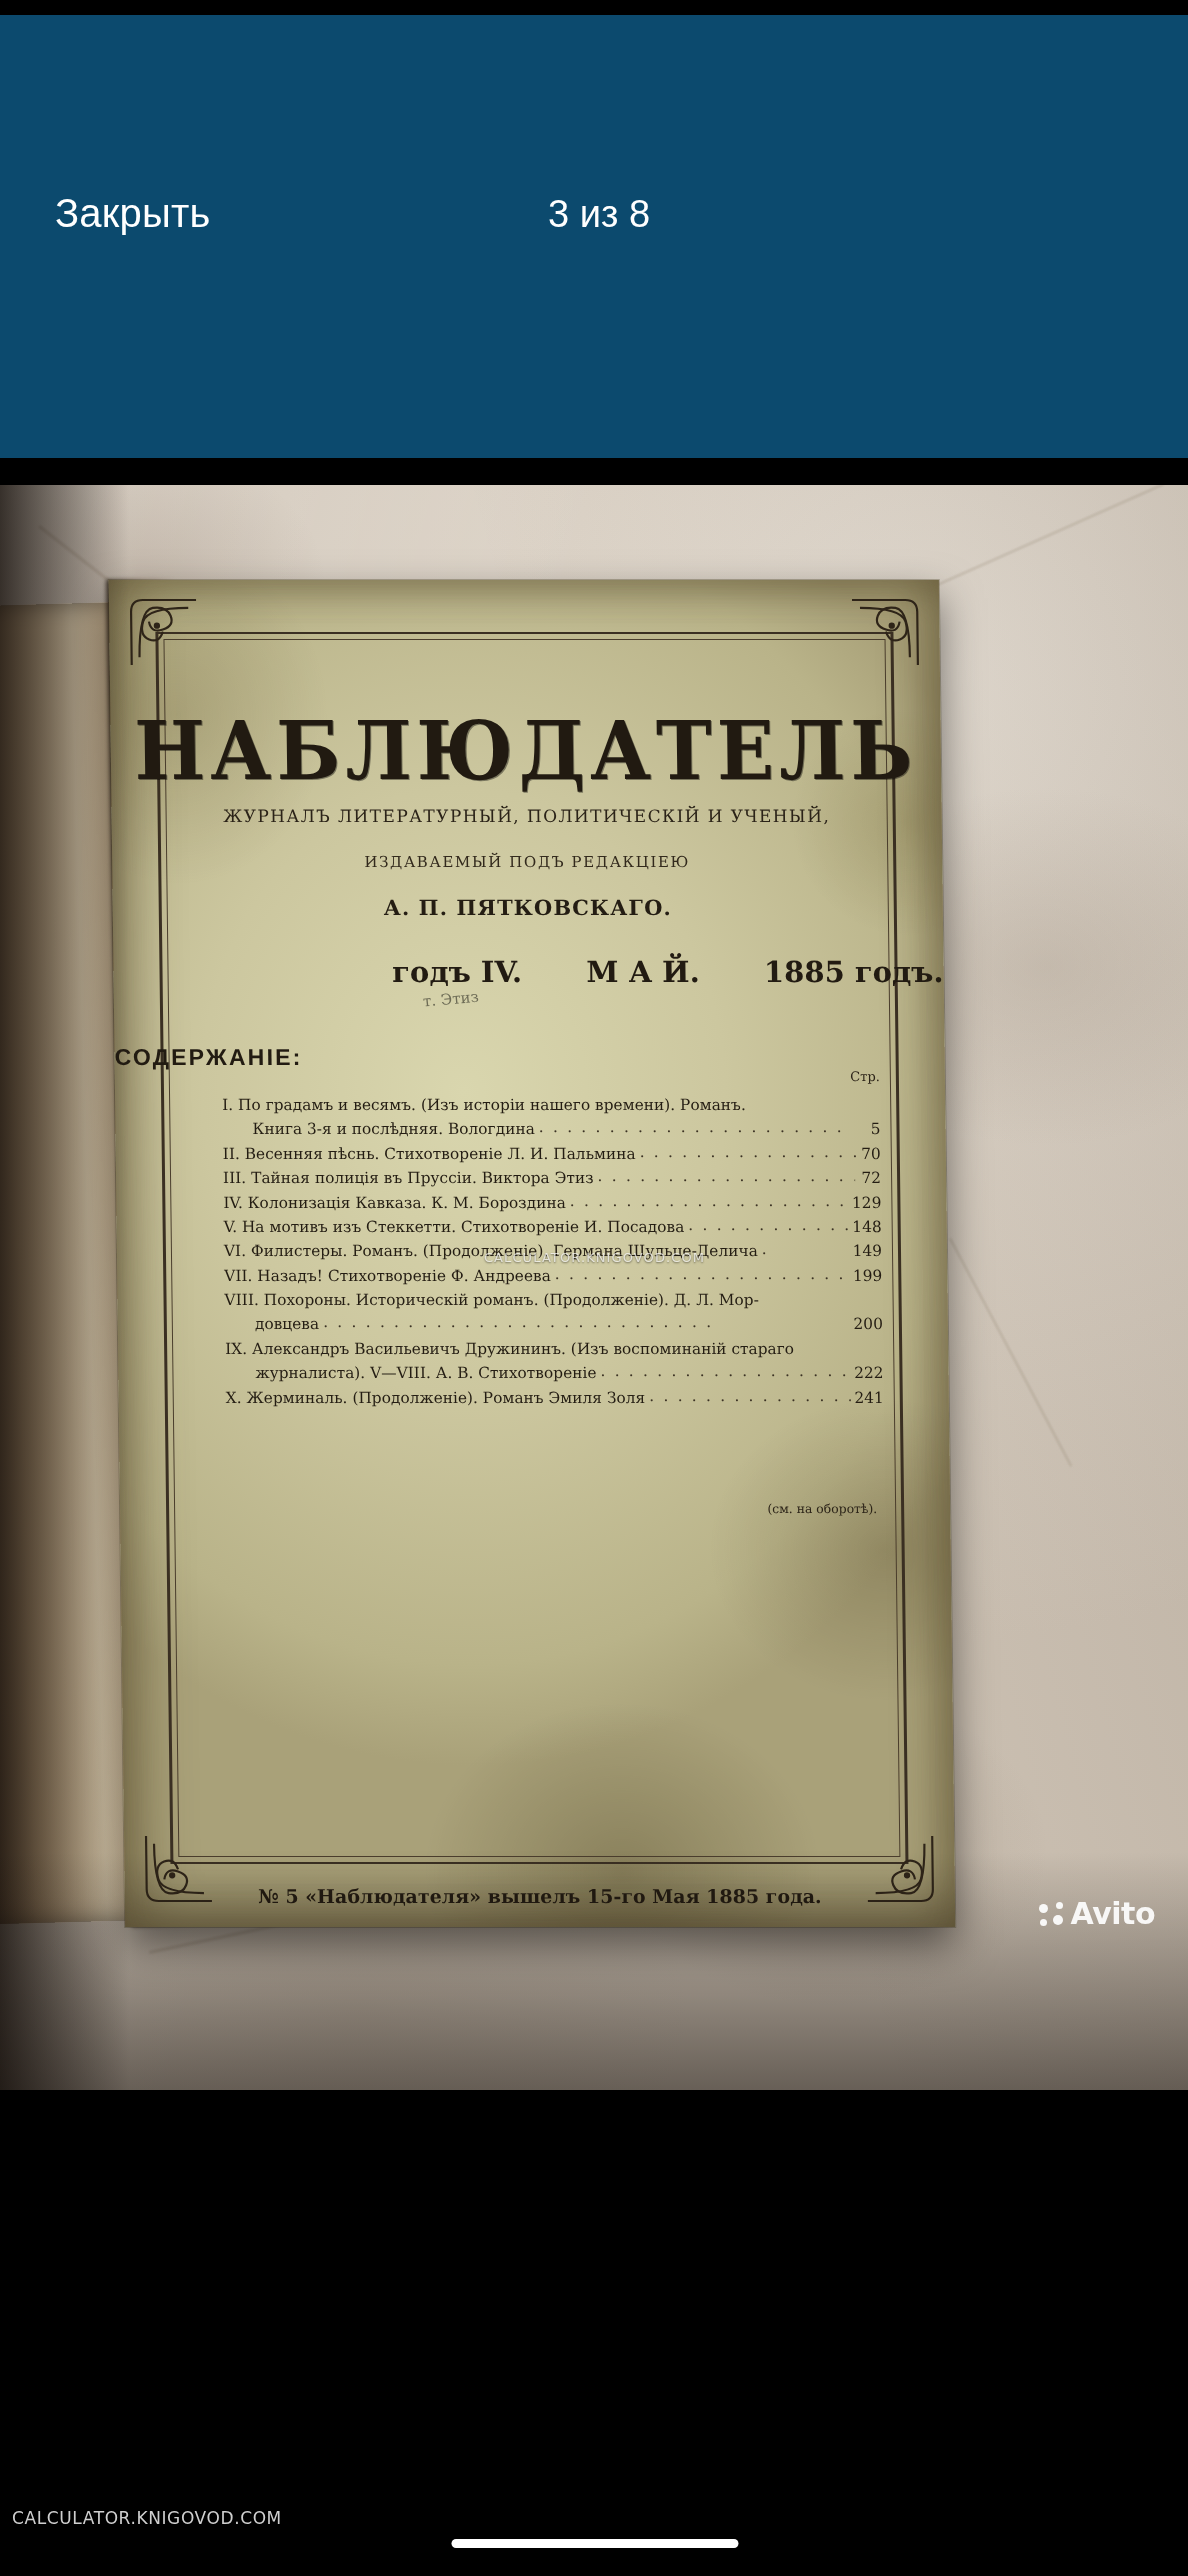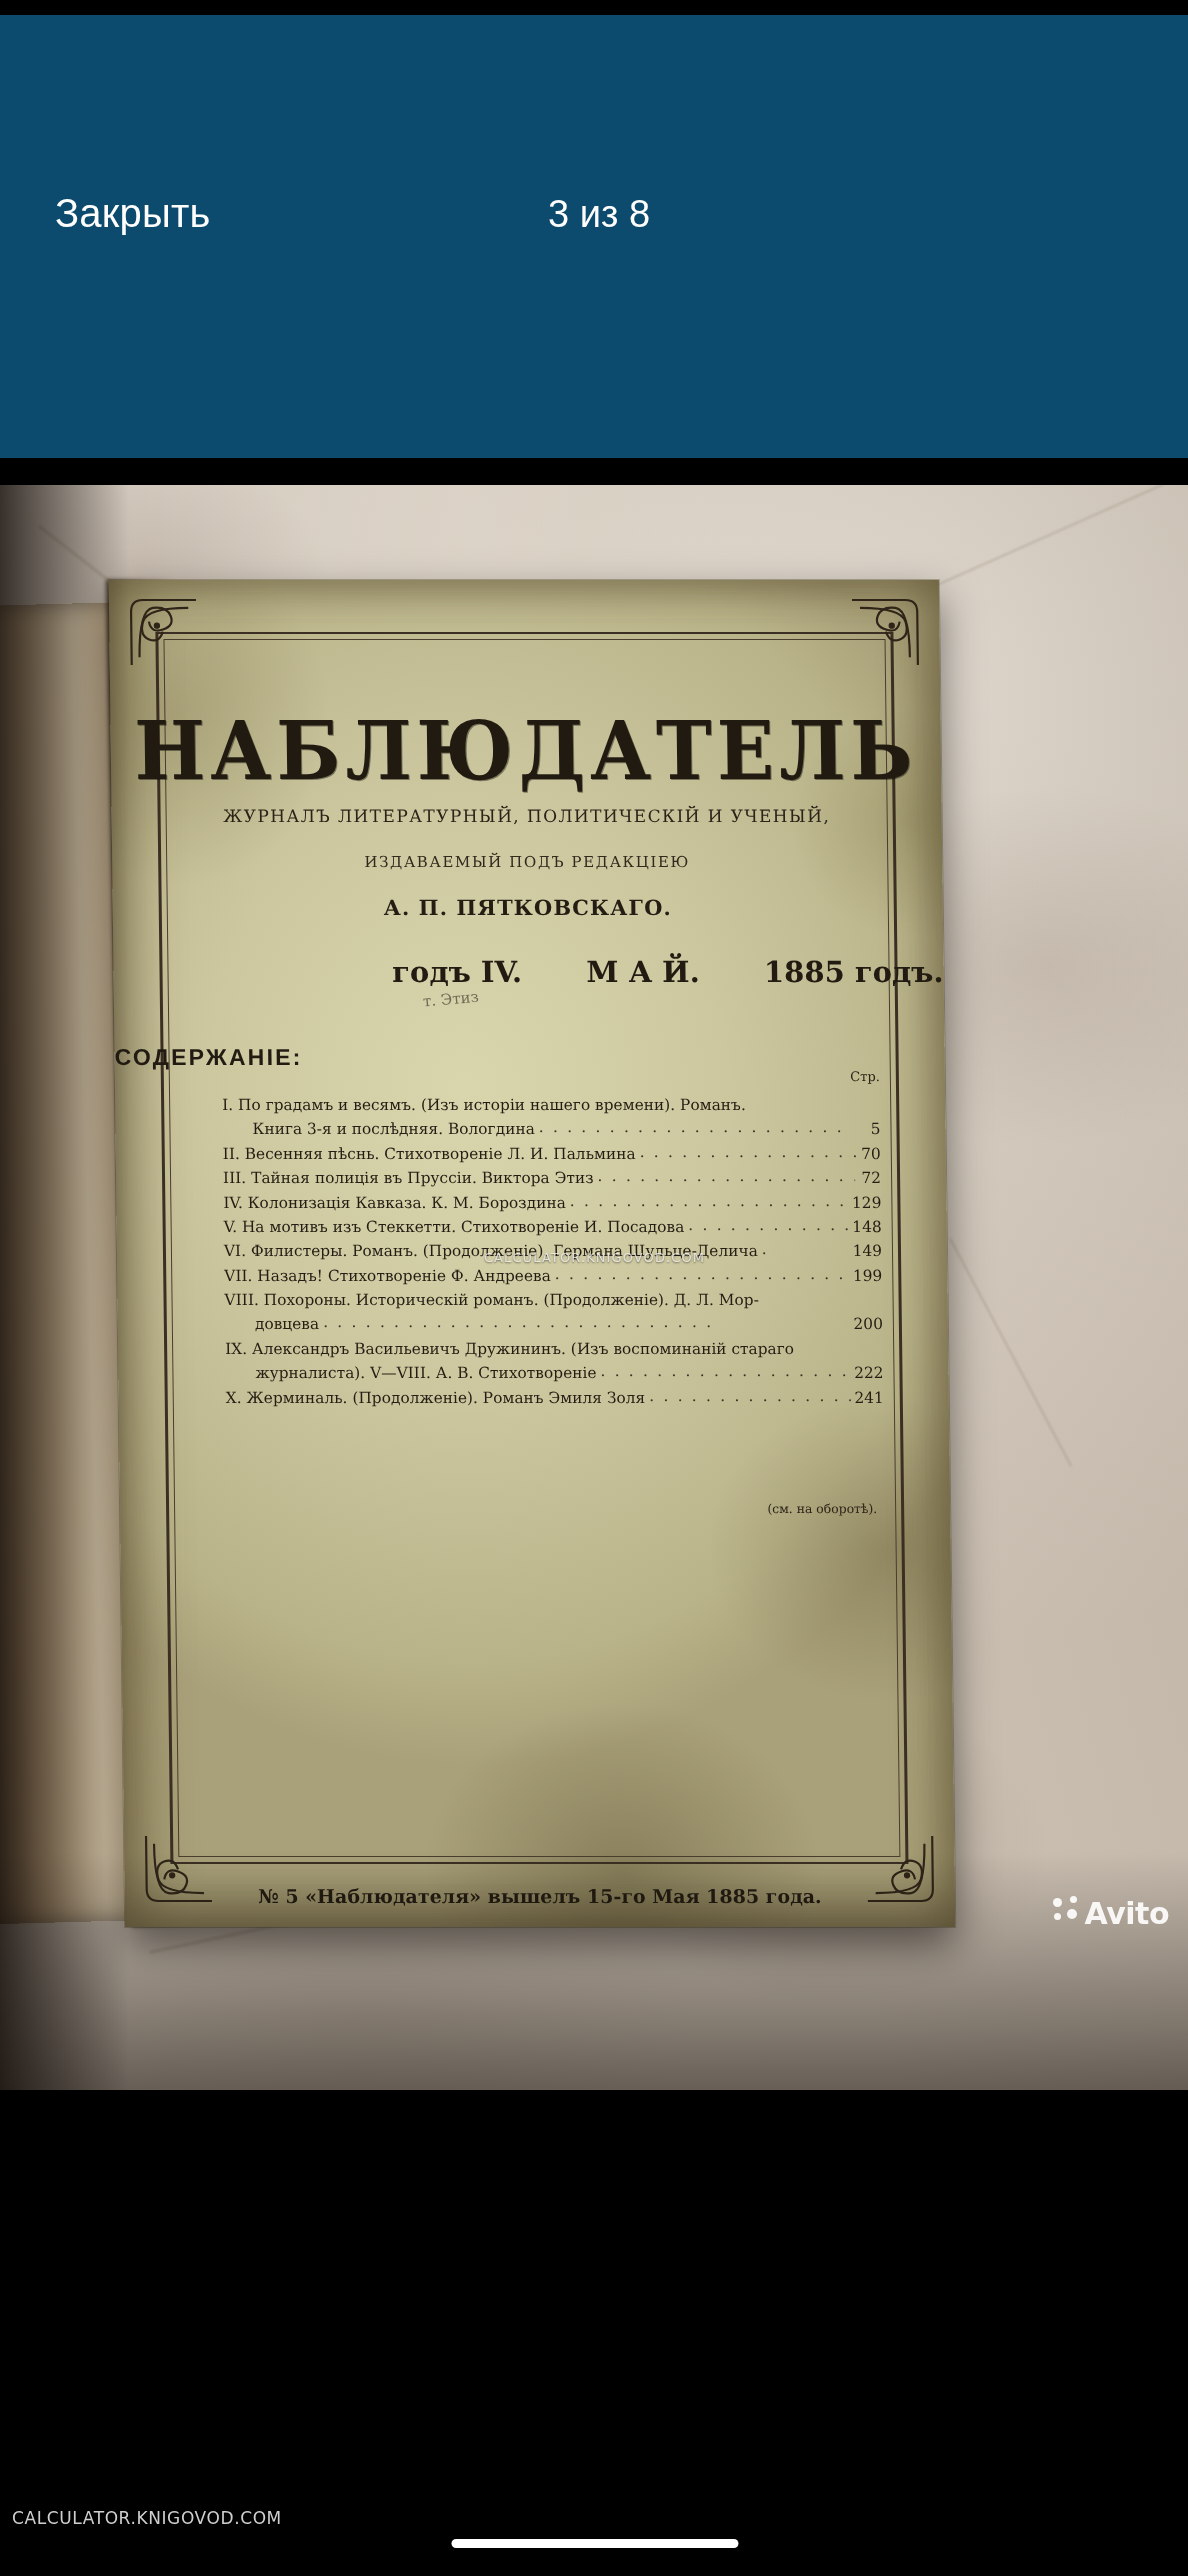--- a/index.html
+++ b/index.html
@@ -281,22 +281,22 @@
     font-family: "DejaVu Sans", sans-serif;
     font-size: 13px;
     letter-spacing: 1.1px;
     color: rgba(255,255,255,.72);
     text-shadow: 0 1px 2px rgba(0,0,0,.5);
     white-space: nowrap;
     z-index: 6;
   }
   .wm-avito {
     position: absolute;
-    right: 20px; bottom: 159px;
-    display: flex; gap: 8px;
+    right: 34px; bottom: 159px;
+    display: flex; align-items: center; gap: 8px;
     color: #ffffff;
     opacity: .92;
     z-index: 6;
   }
   .wm-avito .dots4 {
     position: relative; width: 24px; height: 24px;
   }
   .wm-avito .dots4 i {
     position: absolute; border-radius: 50%; background: #fff; display: block;
   }

